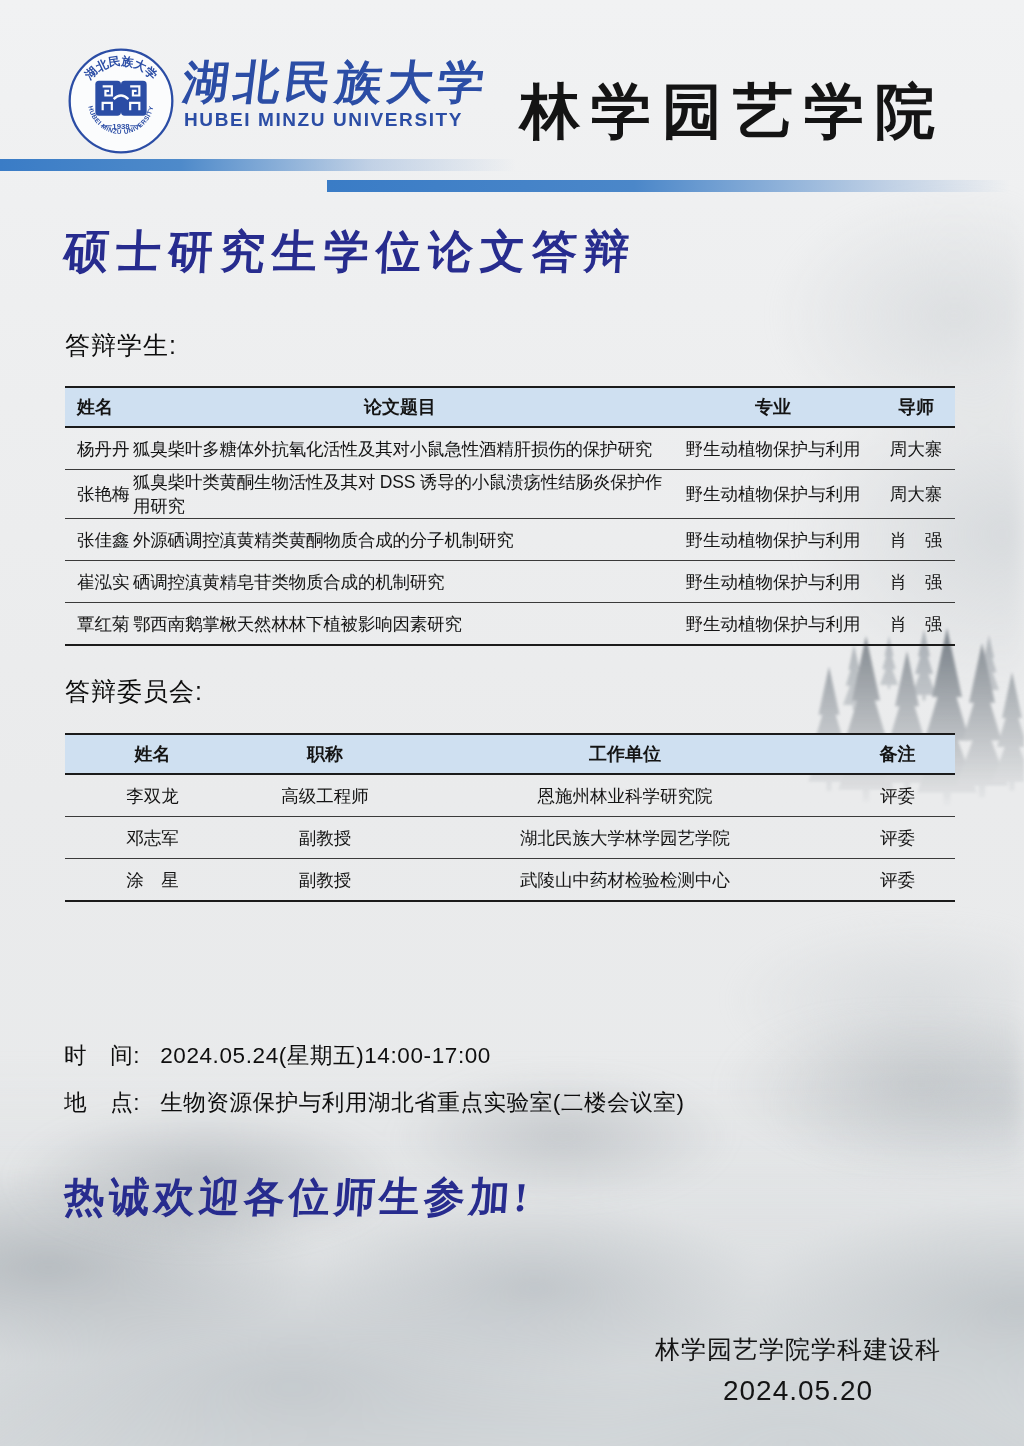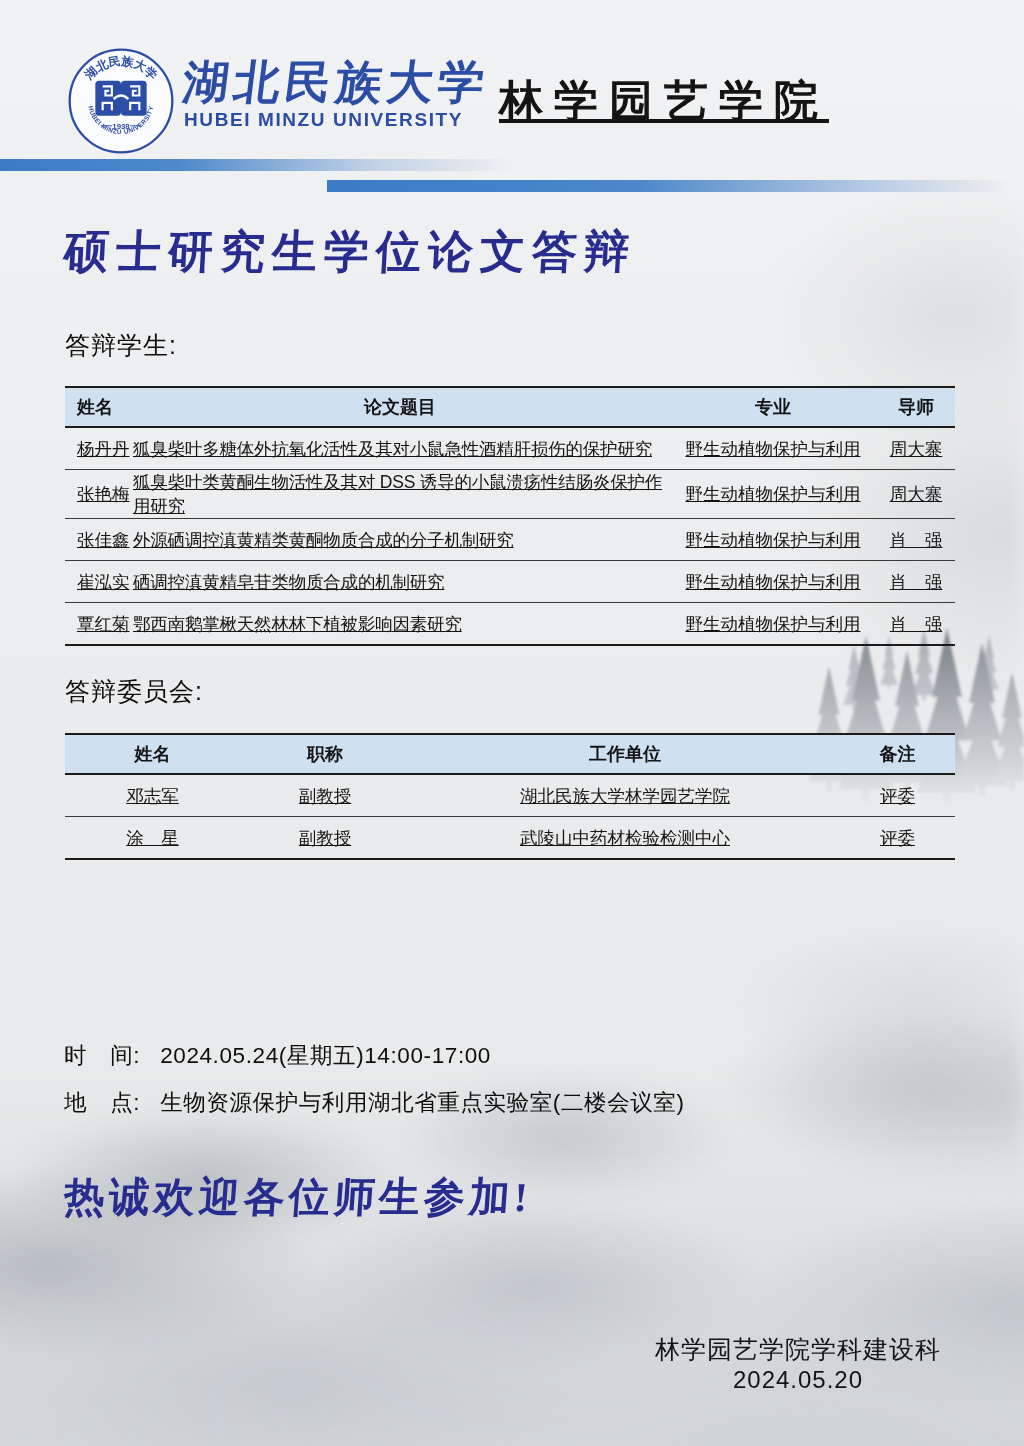--- a/index.html
+++ b/index.html
@@ -57,23 +57,23 @@
     position:absolute;left:183px;top:52px;
     font-family:"Liberation Serif","DejaVu Serif",serif;
     font-size:46px;font-weight:bold;letter-spacing:5px;color:#2b4da5;
     transform:skewX(-7deg);white-space:nowrap;
   }
   .uni-en{
     position:absolute;left:184px;top:109px;
     font-size:19px;font-weight:bold;letter-spacing:1.6px;color:#2b4da5;white-space:nowrap;
   }
   .college{
-    position:absolute;left:499px;top:72px;
-    font-family:"Liberation Serif","DejaVu Serif",serif;
-    font-size:44px;font-weight:bold;letter-spacing:11px;color:#141414;white-space:nowrap;text-decoration:underline;
+    position:absolute;left:520px;top:72px;
+    font-family:"Liberation Serif","DejaVu Serif",serif;
+    font-size:60px;font-weight:bold;letter-spacing:11px;color:#141414;white-space:nowrap;
   }
   .bar{position:absolute;height:12px;}
   .bar1{
     left:0;top:159px;width:516px;
     background:linear-gradient(90deg,#3a7cc6 0%,#4e8aca 35%,rgba(125,163,212,.4) 72%,rgba(205,218,236,0) 100%);
   }
   .bar2{
     left:327px;top:180px;width:683px;
     background:linear-gradient(90deg,#3a7cc6 0%,#4b87c9 45%,rgba(133,169,214,.45) 82%,rgba(205,218,236,0) 100%);
   }
@@ -95,40 +95,40 @@
     position:absolute;left:65px;width:890px;border-collapse:collapse;table-layout:fixed;
     font-size:17.5px;color:#141414;
   }
   .tbl-students{top:386px;}
   .tbl-committee{top:733px;}
   table.tbl{border-top:2.5px solid #1b1b1b;border-bottom:2.5px solid #1b1b1b;}
   .tbl thead th{
     height:38px;background:#cfe0f1;font-weight:bold;font-size:18px;
     border-bottom:2px solid #1b1b1b;padding:0;
   }
-  .tbl tbody td{height:41px;vertical-align:middle;border-bottom:1px solid #3a3a3a;padding:0;text-decoration:underline;}
+  .tbl tbody td{height:41px;vertical-align:middle;border-bottom:1px solid #3a3a3a;padding:0;}
   .tbl tbody tr:last-child td{border-bottom:none;}
   .tbl .al{text-align:left;padding-left:12px;}
   .tbl .ac{text-align:center;}
   .tbl td.thesis{padding-left:2px;letter-spacing:-0.2px;}
 
   .detail-line{position:absolute;left:64px;font-size:22.5px;color:#0e0e0e;letter-spacing:.6px;white-space:nowrap;}
   .d-time{top:1040px;}
   .d-place{top:1087px;}
   .detail-line .lab{margin-right:20px;}
 
   .welcome{
     position:absolute;left:64px;top:1170px;
     font-family:"Liberation Serif","DejaVu Serif",serif;
     font-size:41px;font-weight:bold;letter-spacing:4px;color:#272c8e;
     transform:skewX(-4deg);white-space:nowrap;
   }
   .footer{position:absolute;left:592px;top:1333px;width:412px;text-align:center;color:#141414;}
   .footer .dept{font-size:25px;letter-spacing:1px;}
-  .footer .date{font-size:24px;letter-spacing:1px;}
+  .footer .date{font-size:28px;margin-top:9px;letter-spacing:1px;}
 </style>
 </head>
 <body>
 
 <div class="poster">
 
   <div class="mist-right"></div>
   <svg class="trees-svg" viewBox="0 0 220 290" aria-hidden="true">
     <defs>
       <g id="conifer">
@@ -243,20 +243,26 @@
     <thead>
       <tr>
         <th class="ac">姓名</th>
         <th class="ac">职称</th>
         <th class="ac">工作单位</th>
         <th class="ac">备注</th>
       </tr>
     </thead>
     <tbody>
       <tr>
+        <td class="ac">李双龙</td>
+        <td class="ac">高级工程师</td>
+        <td class="ac">恩施州林业科学研究院</td>
+        <td class="ac">评委</td>
+      </tr>
+      <tr>
         <td class="ac">邓志军</td>
         <td class="ac">副教授</td>
         <td class="ac">湖北民族大学林学园艺学院</td>
         <td class="ac">评委</td>
       </tr>
       <tr>
         <td class="ac">涂　星</td>
         <td class="ac">副教授</td>
         <td class="ac">武陵山中药材检验检测中心</td>
         <td class="ac">评委</td>

